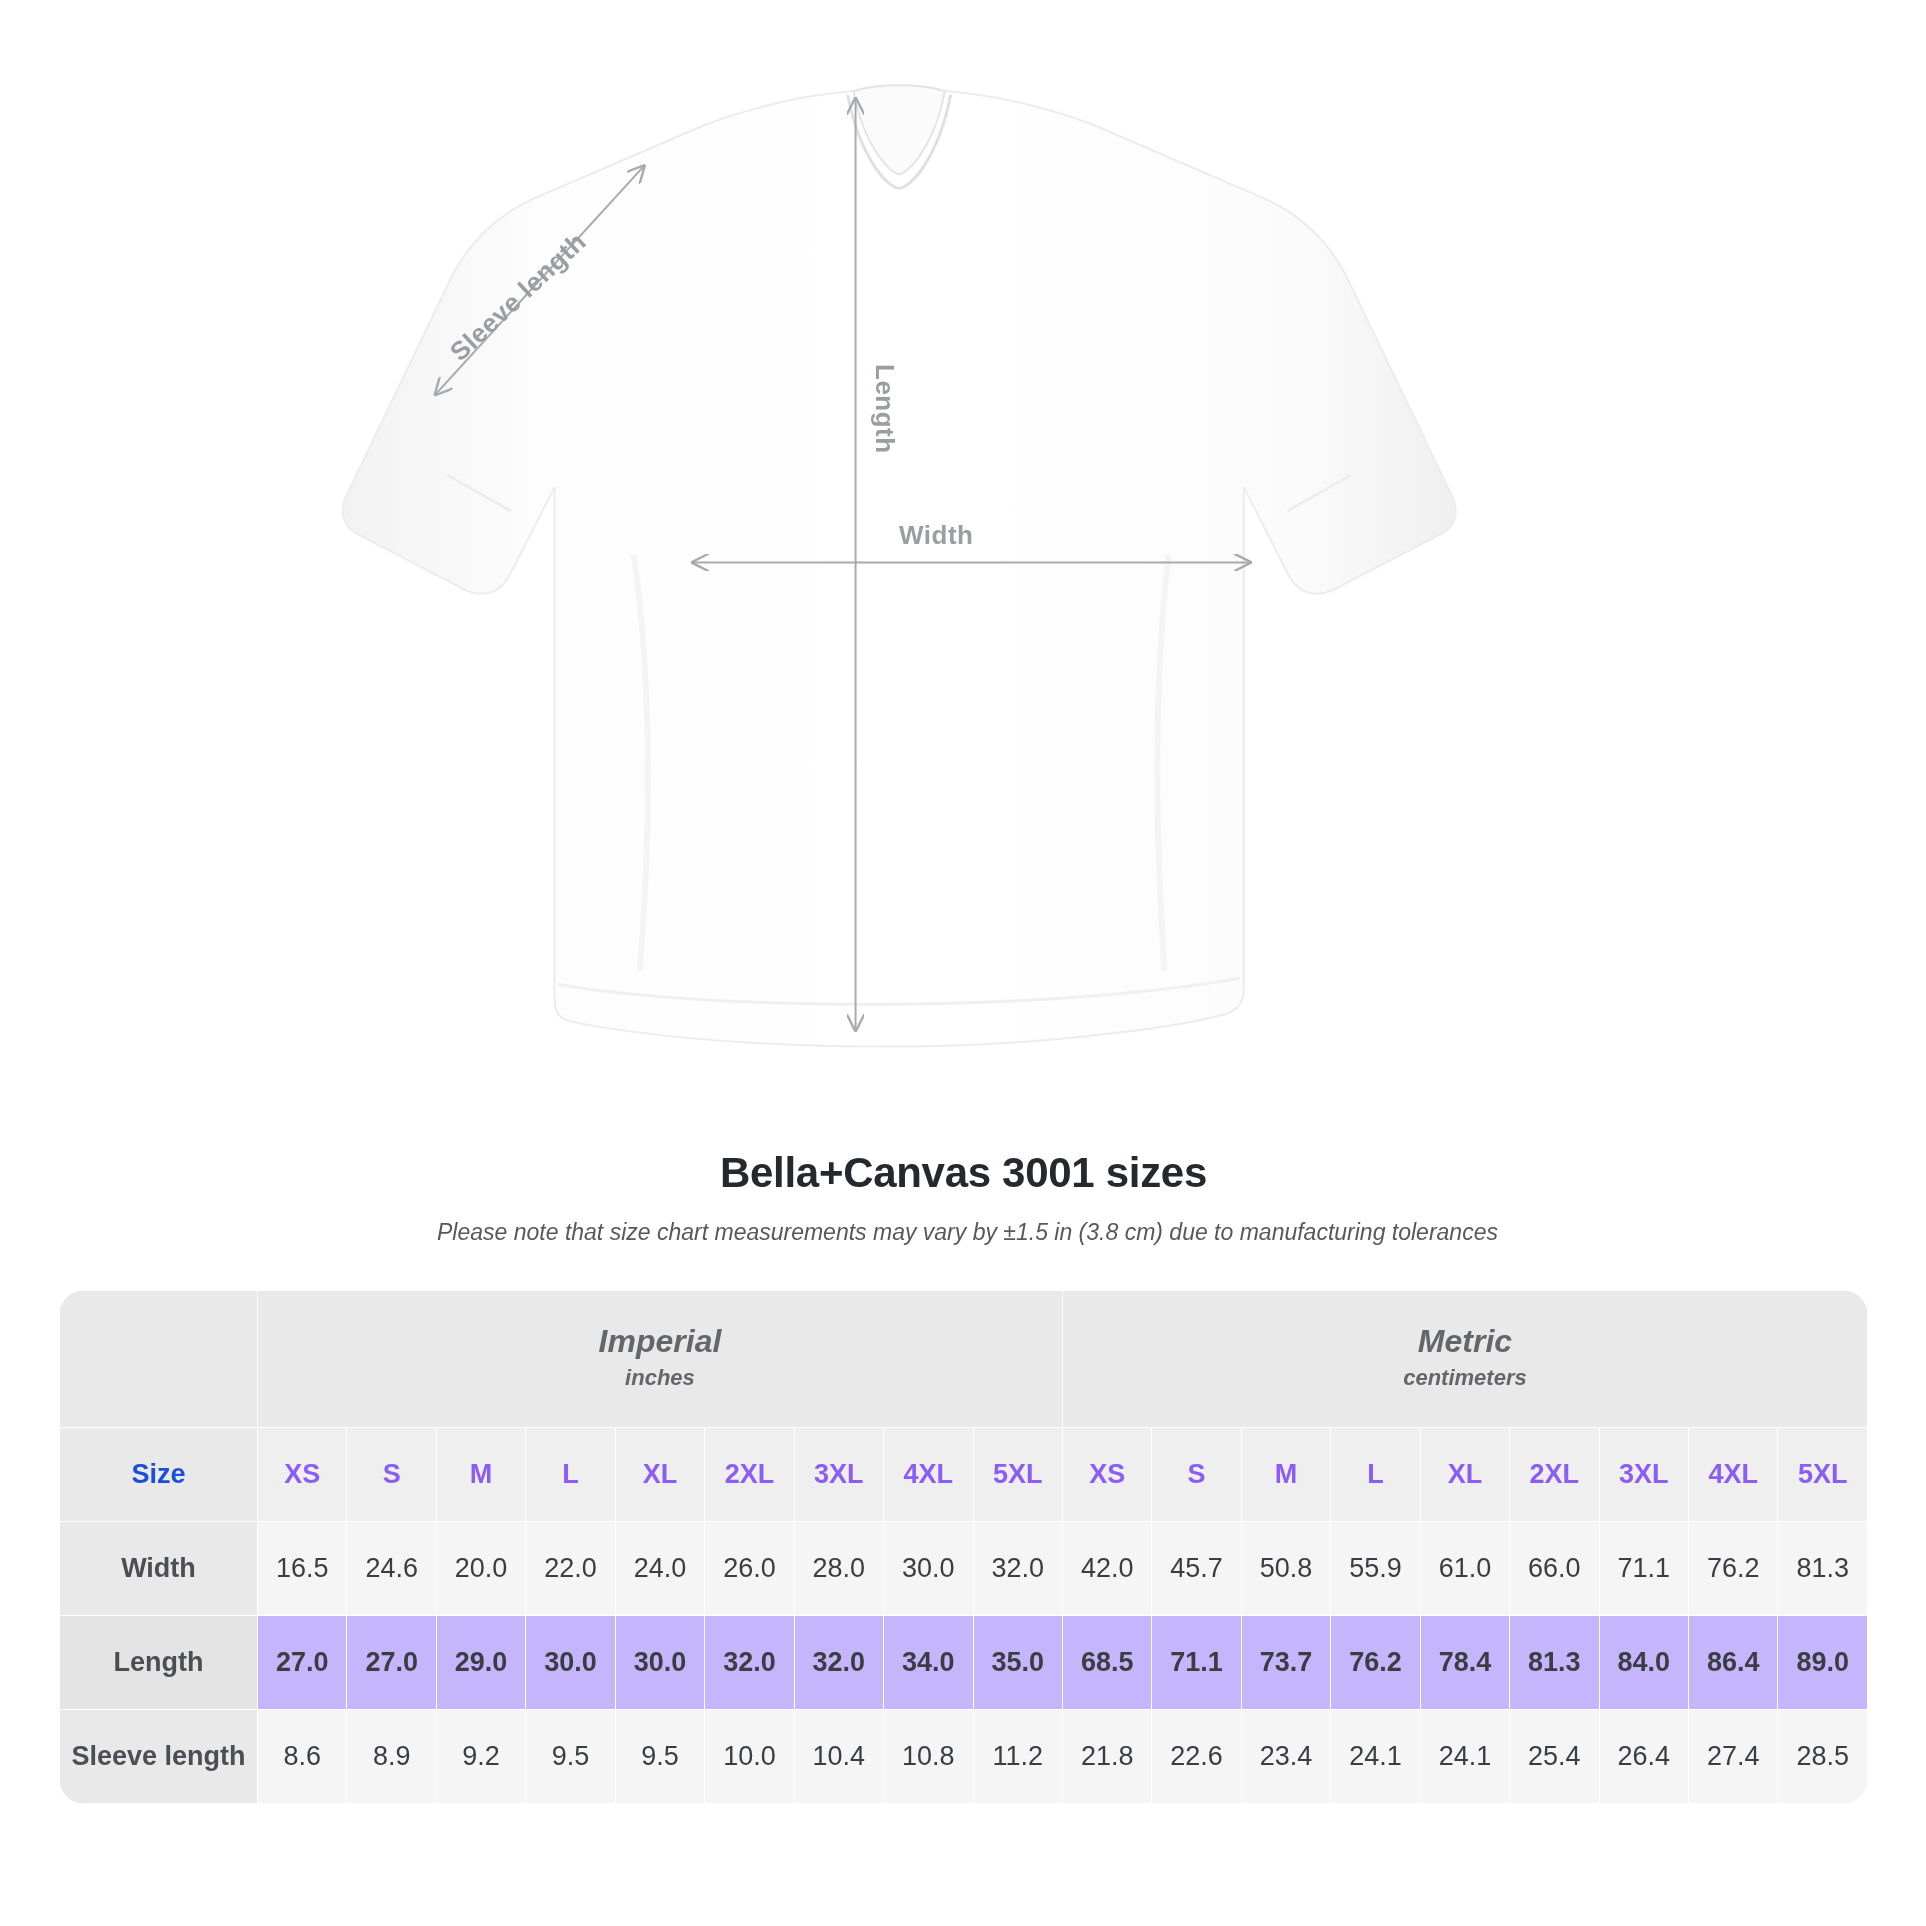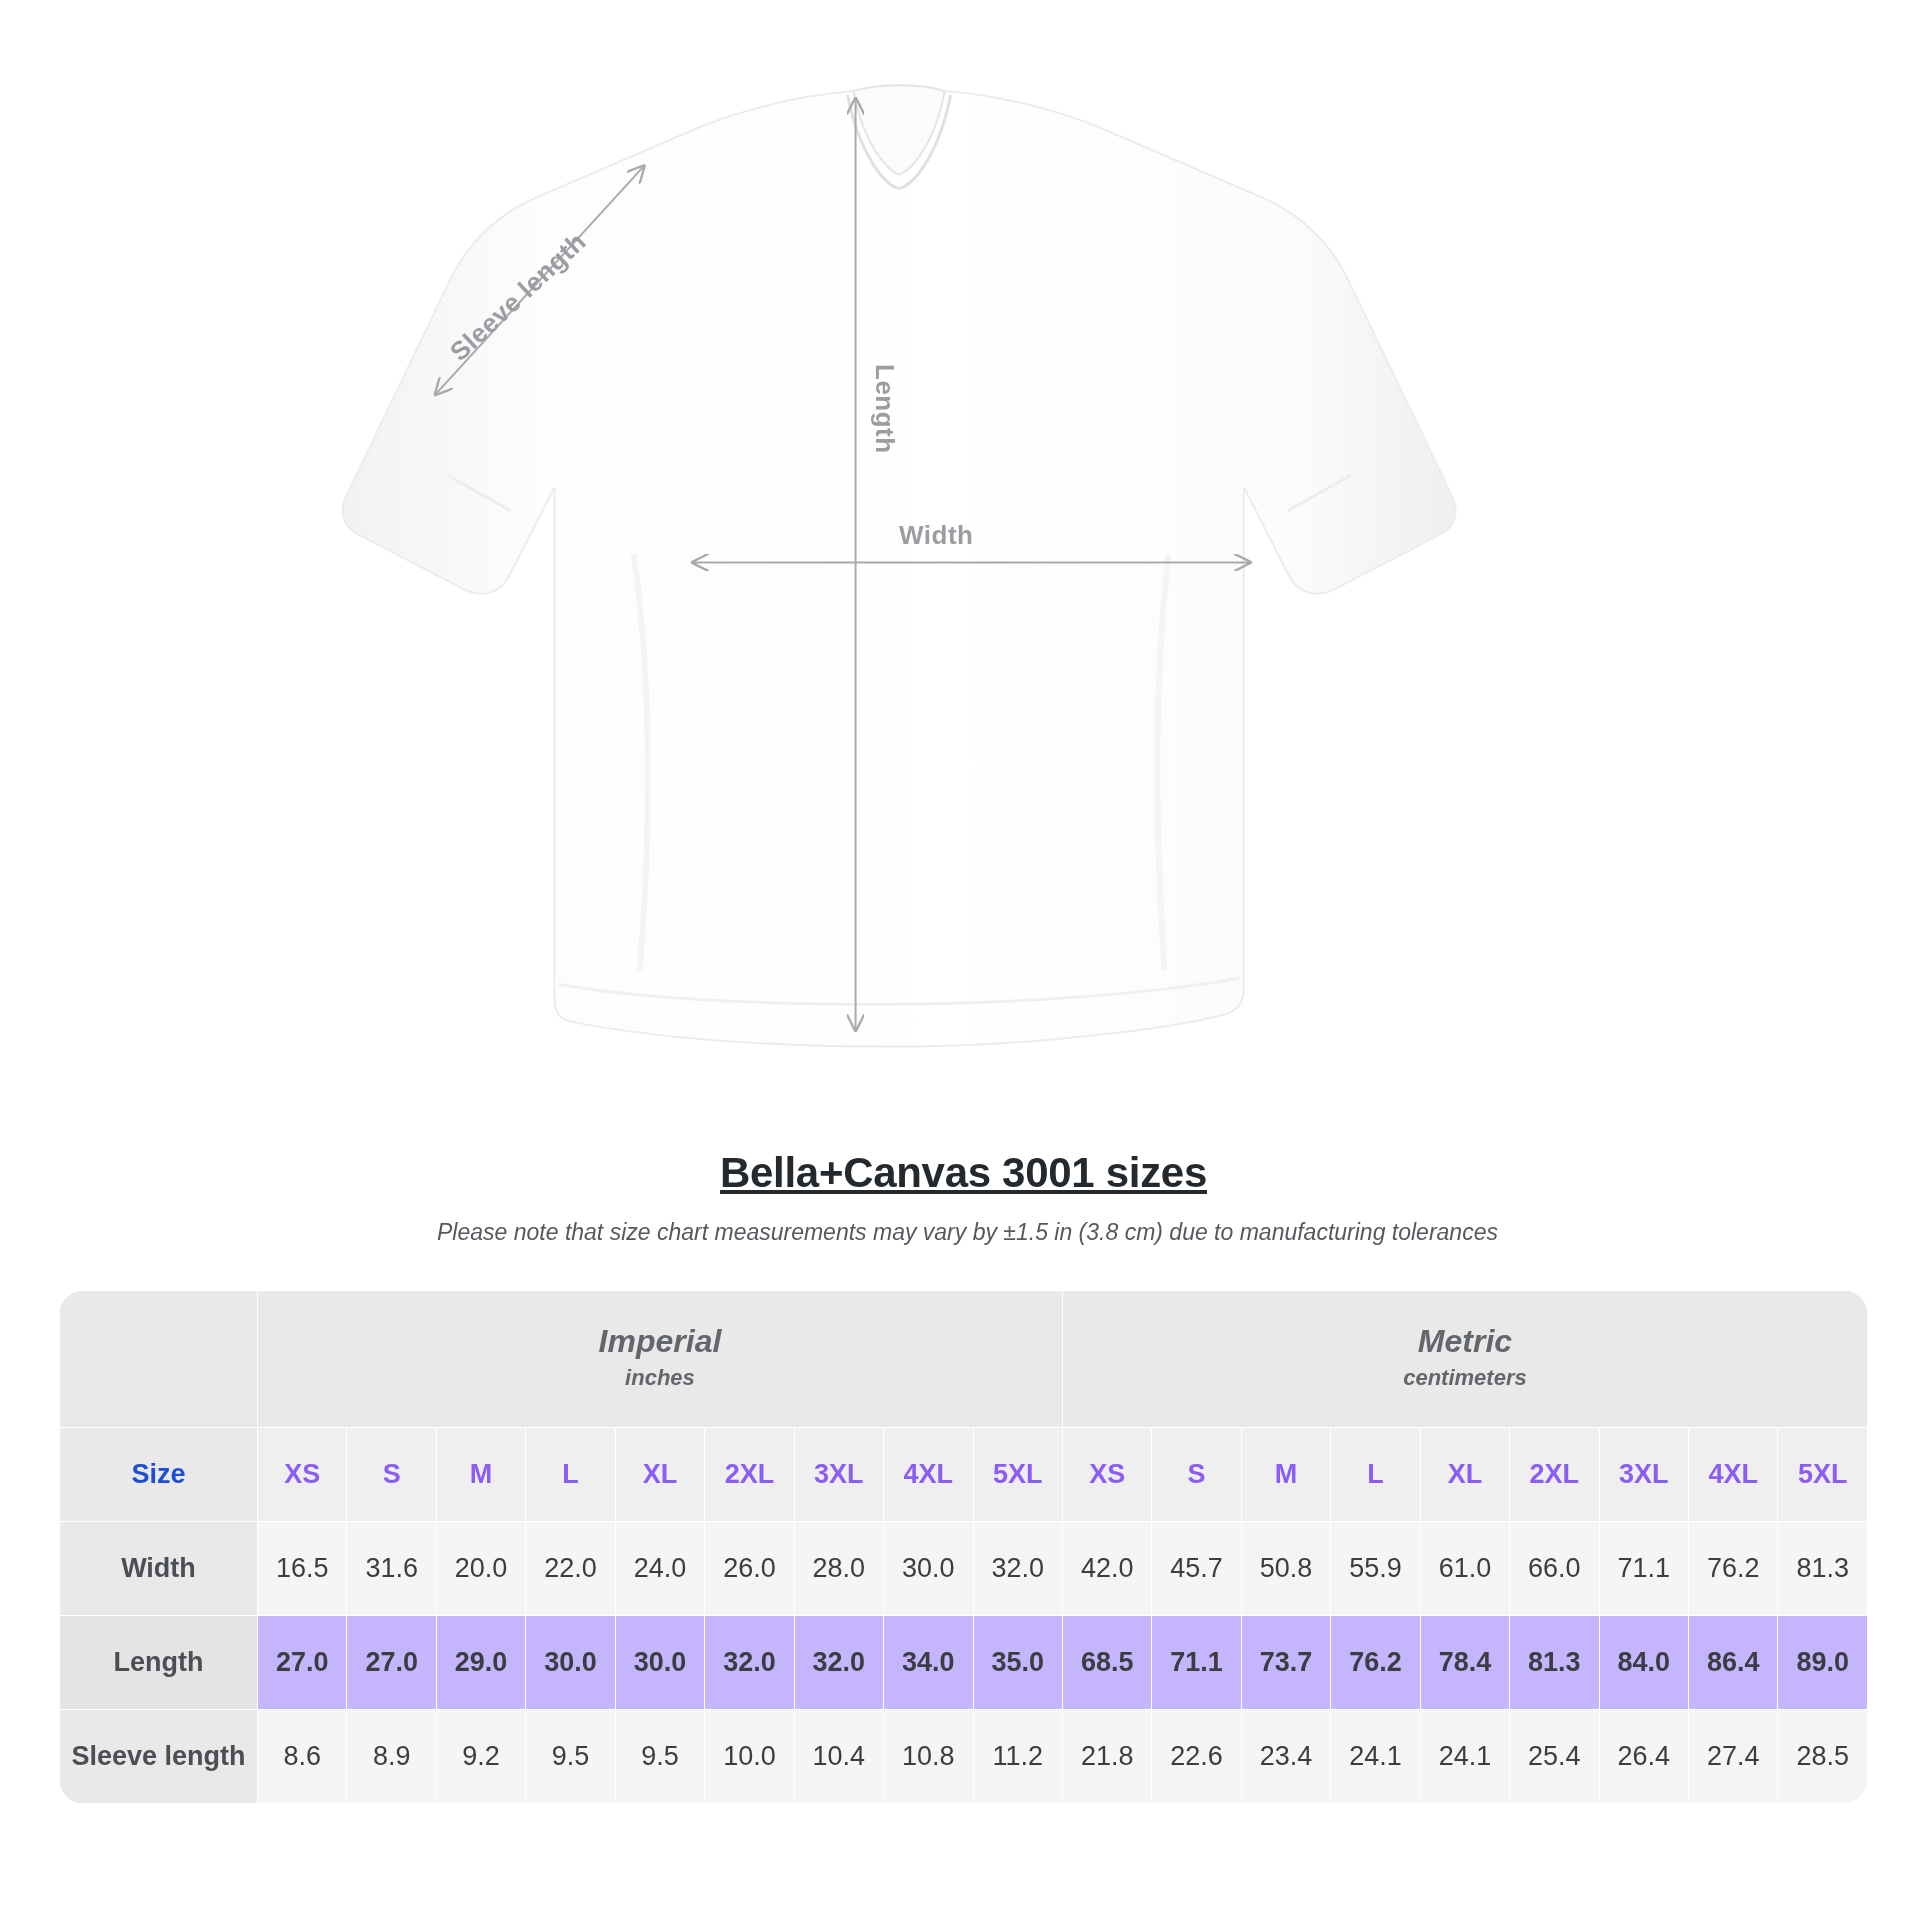--- a/index.html
+++ b/index.html
@@ -55,21 +55,20 @@
     top: 1109px;
     width: 1927px;
   }
   .title {
     text-align: center;
     font-size: 42px;
     font-weight: bold;
     color: #24292e;
     margin: 40px 0 0 0;
     letter-spacing: -0.3px;
-    text-decoration: underline;
   }
   .subtitle {
     text-align: center;
     font-size: 23px;
     font-style: italic;
     color: #55595e;
     margin: 22px 0 0 8px;
   }
 
   .table-box {
@@ -254,21 +253,21 @@
             <td>XL</td>
             <td>2XL</td>
             <td>3XL</td>
             <td>4XL</td>
             <td>5XL</td>
           </tr>
 
           <tr class="data-row odd">
             <td class="label">Width</td>
             <td>16.5</td>
-            <td>31.6</td>
+            <td>24.6</td>
             <td>20.0</td>
             <td>22.0</td>
             <td>24.0</td>
             <td>26.0</td>
             <td>28.0</td>
             <td>30.0</td>
             <td>32.0</td>
             <td>42.0</td>
             <td>45.7</td>
             <td>50.8</td>

